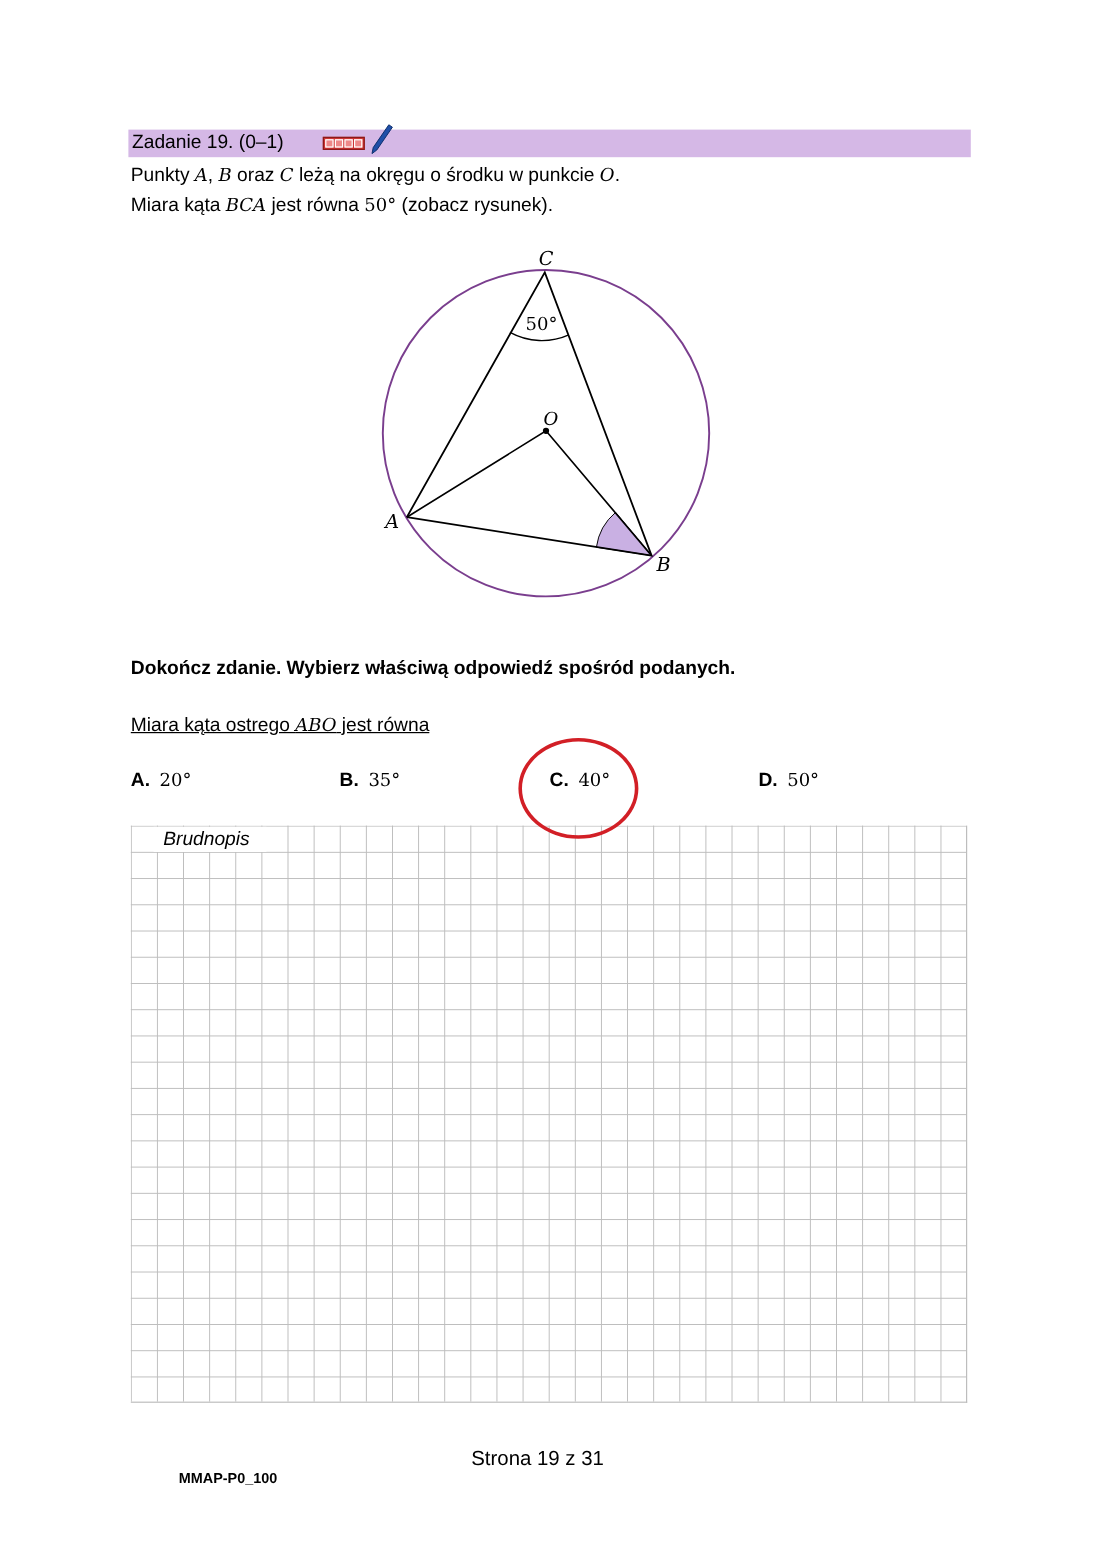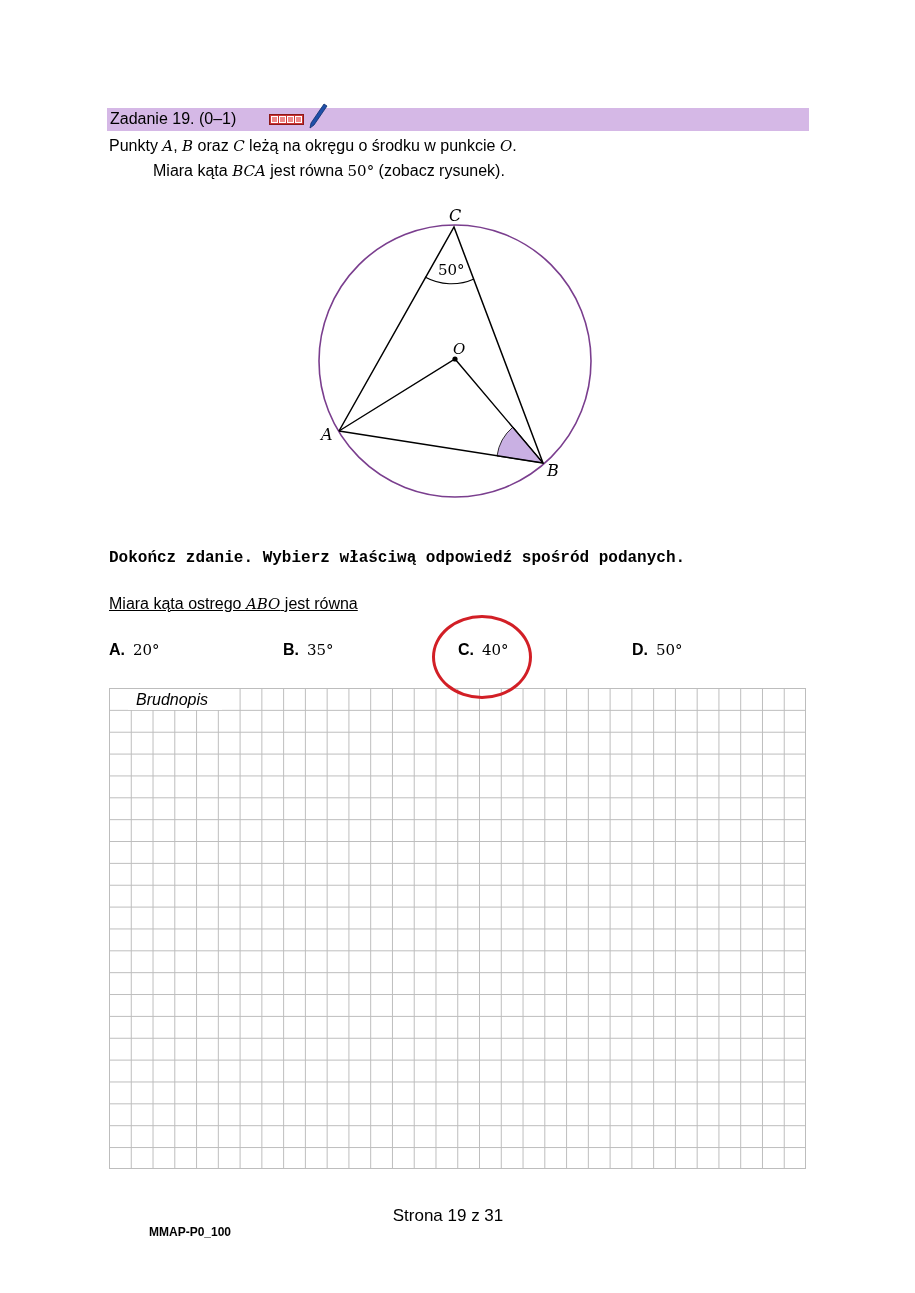--- a/index.html
+++ b/index.html
@@ -7,21 +7,21 @@
          font-family: "Liberation Sans", sans-serif; color: #000; }
   .abs { position: absolute; }
   .header-bar { left: 107px; top: 108px; width: 702px; height: 23px; background: #d5b8e6; }
   .header-title { left: 110px; top: 110px; font-size: 16px; font-weight: normal; white-space: nowrap; }
   .boxes { left: 269px; top: 114px; display: flex; gap: 1px; border: 1px solid #8b1a1a; padding: 1px; background: #c33; }
   .boxes span { width: 7px; height: 7px; background: #e88; border: 1px solid #fff; box-sizing: border-box; }
   .pen { left: 308px; top: 103px; }
   .line { font-size: 16px; white-space: nowrap; }
   .m { font-family: "DejaVu Serif", serif; font-style: italic; font-size: 15px; }
   .n { font-family: "DejaVu Serif", serif; font-size: 15px; }
-  .bold { font-weight: bold; font-family: Liberation Mono, monospace; }
+  .bold { font-weight: bold; }
   .answer { top: 641px; font-size: 16px; white-space: nowrap; }
   .answer b { margin-right: 8px; }
   .ring { left: 432px; top: 615px; width: 100px; height: 84px; border: 3px solid #d21f26; border-radius: 50%; box-sizing: border-box; }
   .grid { left: 109px; top: 688px; width: 697px; height: 481px;
           background-image:
             linear-gradient(to right, #bdbdbd 1px, transparent 1px),
             linear-gradient(to bottom, #bdbdbd 1px, transparent 1px);
           background-size: 21.78px 21.86px;
           border-right: 1px solid #bdbdbd; border-bottom: 1px solid #bdbdbd; box-sizing: border-box; }
   .grid-label { left: 128px; top: 689px; width: 86px; height: 21px; background: #fff;
@@ -40,21 +40,21 @@
     <span></span>
     <span></span>
   </div>
 <svg class="abs pen" width="20" height="26" viewBox="0 0 20 26">
   <path d="M16 1 L19 3 L6 22 L2 25 L3 20 Z" fill="#1f4fa8" stroke="#0d2d6b" stroke-width="0.8"></path>
 </svg>
 
 <div class="abs line" style="left:109px; top:137px;">
   <span>Punkty </span><span class="m">A</span><span>, </span><span class="m">B</span><span> oraz </span><span class="m">C</span><span> leżą na okręgu o środku w punkcie </span><span class="m">O</span><span>.</span>
 </div>
-<div class="abs line" style="left:109px; top:162px;margin-left:44px;">
+<div class="abs line" style="left:109px; top:162px;">
   <span>Miara kąta </span><span class="m">BCA</span><span> jest równa </span><span class="n">50°</span><span> (zobacz rysunek).</span>
 </div>
 
 <svg class="abs" style="left:0; top:0;" width="915" height="560">
   <circle cx="455" cy="361" r="136" fill="none" stroke="#7a3e8e" stroke-width="1.6"></circle>
   <path d="M543 463 L497 456 A46 46 0 0 1 513 427 Z" fill="#c9b0e3" stroke="#000" stroke-width="0.8"></path>
   <polyline points="339,431 454,227 543,463 339,431" fill="none" stroke="#000" stroke-width="1.5"></polyline>
   <polyline points="339,431 455,359 543,463" fill="none" stroke="#000" stroke-width="1.4"></polyline>
   <path d="M425 277 A55 55 0 0 0 474 279" fill="none" stroke="#000" stroke-width="1.1"></path>
   <circle cx="455" cy="359" r="2.6" fill="#000"></circle>

